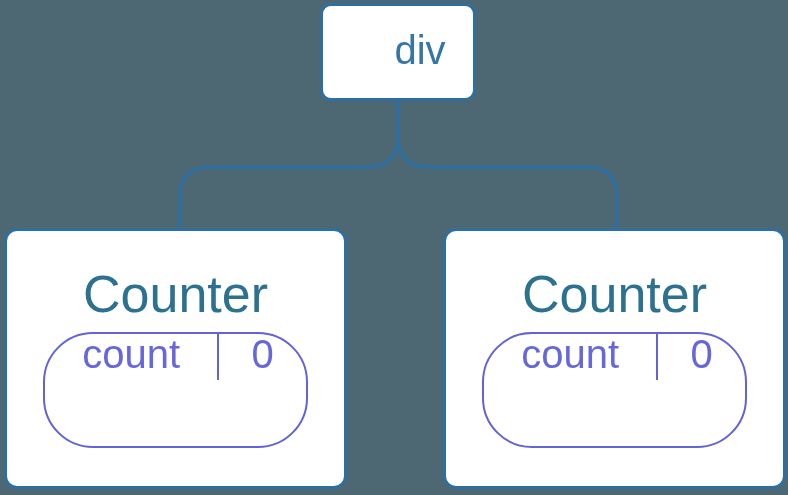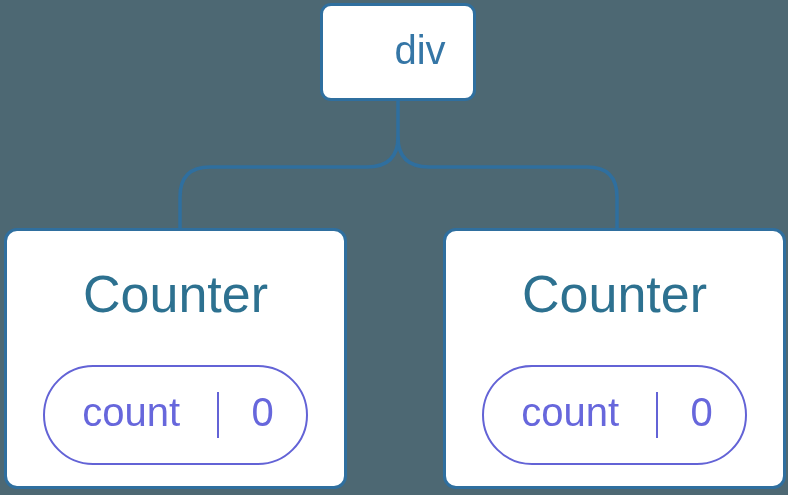--- a/index.html
+++ b/index.html
@@ -58,28 +58,28 @@
   }
   .component-card.left  { left: 4px; }
   .component-card.right { left: 443px; }
   .component-title {
     margin-top: 34px;
     color: #2d7190;
     font-size: 52px;
     line-height: 1.15;
   }
   .state-pill {
-    margin-top: 40px;
+    margin-top: 7px;
     width: 265px;
-    height: 100px;
+    height: 116px;
     box-sizing: border-box;
     border: 2.5px solid #6363d6;
     border-radius: 50px;
     display: flex;
-    align-items: center;
+    align-items: flex-start;
     overflow: hidden;
   }
   .state-key-cell {
     flex: 0 0 66%;
     display: flex;
     align-items: center;
     justify-content: center;
   }
   .state-value-cell {
     flex: 1 1 34%;

